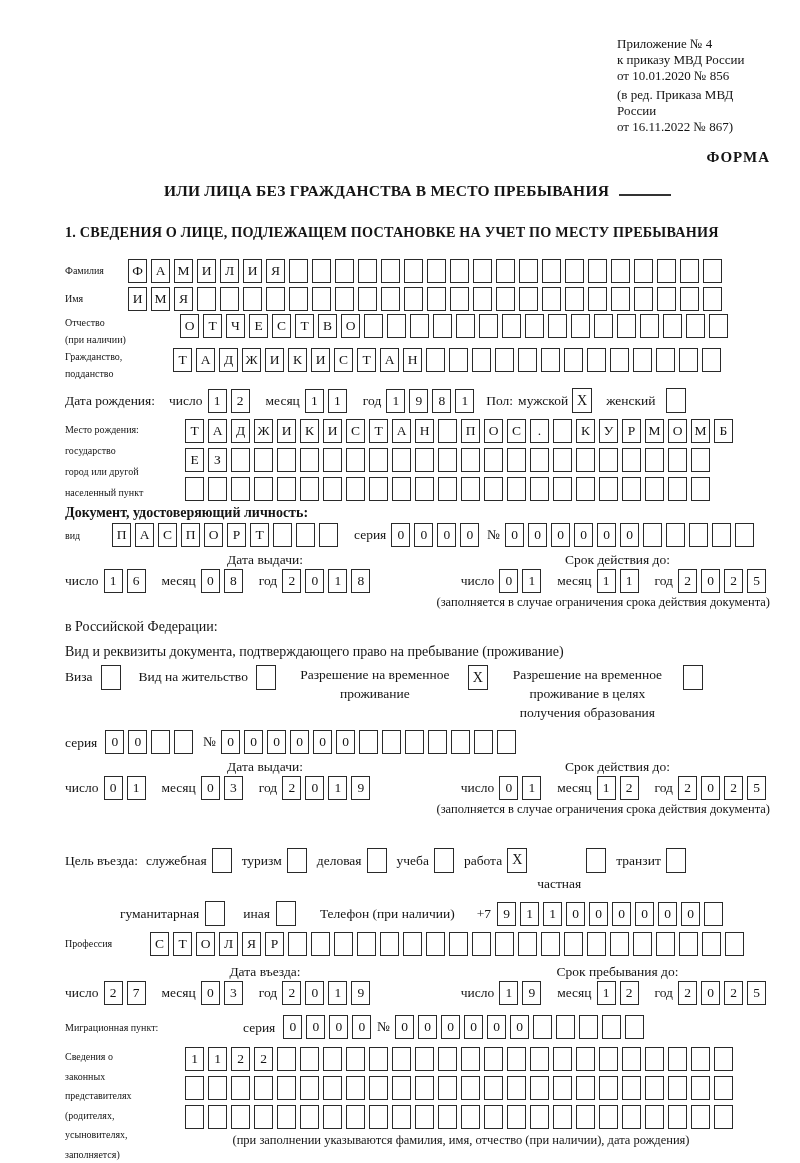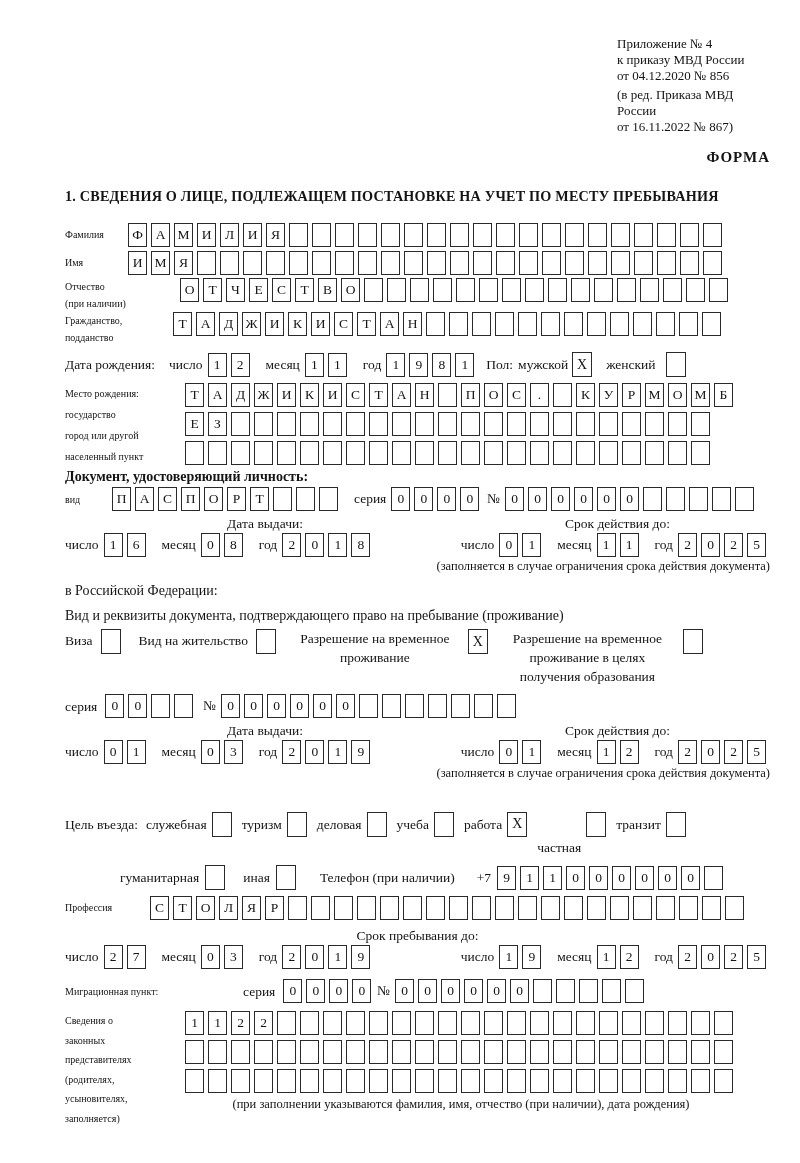--- a/index.html
+++ b/index.html
@@ -58,30 +58,31 @@
   .boxcol .boxes{display:flex;}
 </style>
 </head>
 <body>
 
 <div class="page">
 
   <div class="ref-block">
     <div>Приложение № 4</div>
     <div>к приказу МВД России</div>
-    <div>от 04.12.2020 № 856</div>
+    <div>от 10.01.2020 № 856</div>
     <div class="ref-note">
       <div>(в ред. Приказа МВД России</div>
       <div>от 16.11.2022 № 867)</div>
     </div>
   </div>
 
   <div class="forma">ФОРМА</div>
 
   <div class="title">
+    <div><span>ИЛИ ЛИЦА БЕЗ ГРАЖДАНСТВА В МЕСТО ПРЕБЫВАНИЯ</span><span class="blank-line"></span></div>
   </div>
 
   <div class="section-heading">1. СВЕДЕНИЯ О ЛИЦЕ, ПОДЛЕЖАЩЕМ ПОСТАНОВКЕ НА УЧЕТ ПО МЕСТУ ПРЕБЫВАНИЯ</div>
 
   <div class="row mt18">
     <div class="lbl w63" style="line-height:23px;">Фамилия</div>
     <div class="boxes">
         <span class="cbox">Ф</span>
         <span class="cbox">А</span>
         <span class="cbox">М</span>
@@ -558,20 +559,21 @@
         <span class="cbox"></span>
         <span class="cbox"></span>
         <span class="cbox"></span>
         <span class="cbox"></span>
         <span class="cbox"></span>
         <span class="cbox"></span>
       </div>
   </div>
 
   <div class="dhead mt8">
+    <span class="left">Дата въезда:</span>
     <span class="right">Срок пребывания до:</span>
   </div>
   <div class="daterow">
     <span class="dg">
       <span class="dlbl first">число</span>
       <span class="boxes">
           <span class="cbox">2</span>
           <span class="cbox">7</span>
         </span>
       <span class="dlbl">месяц</span>

